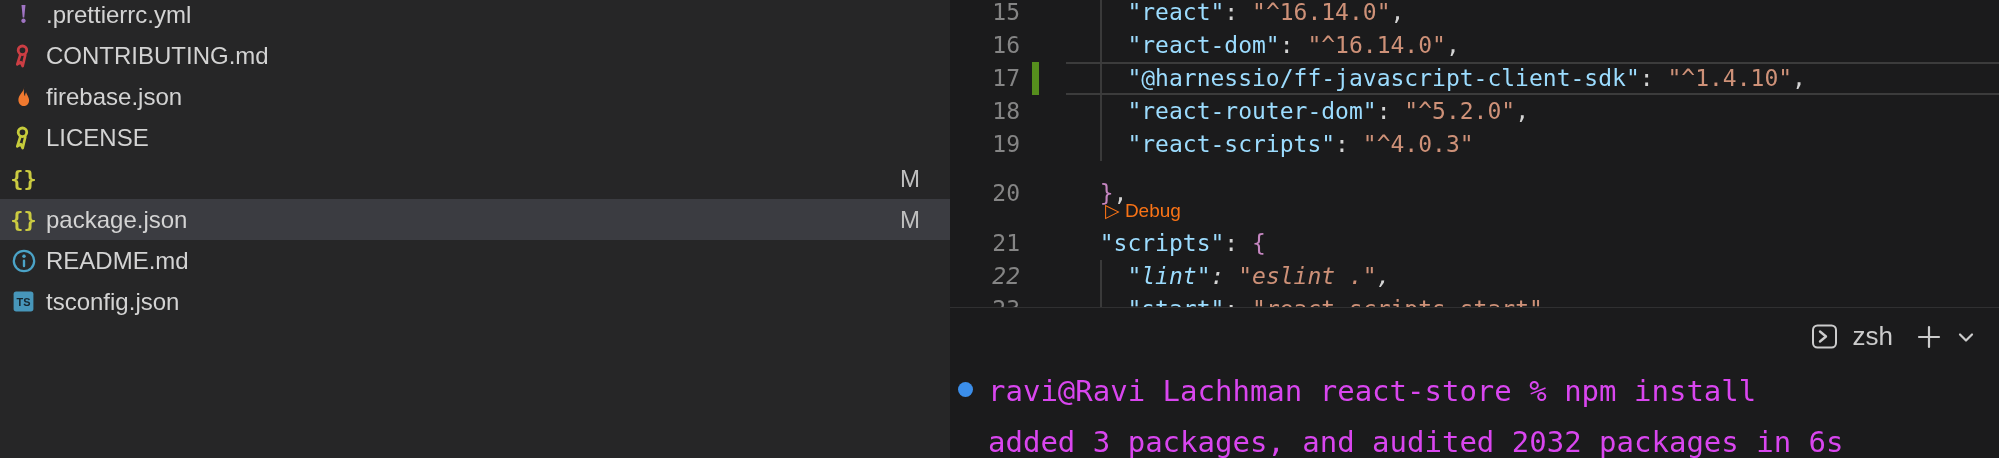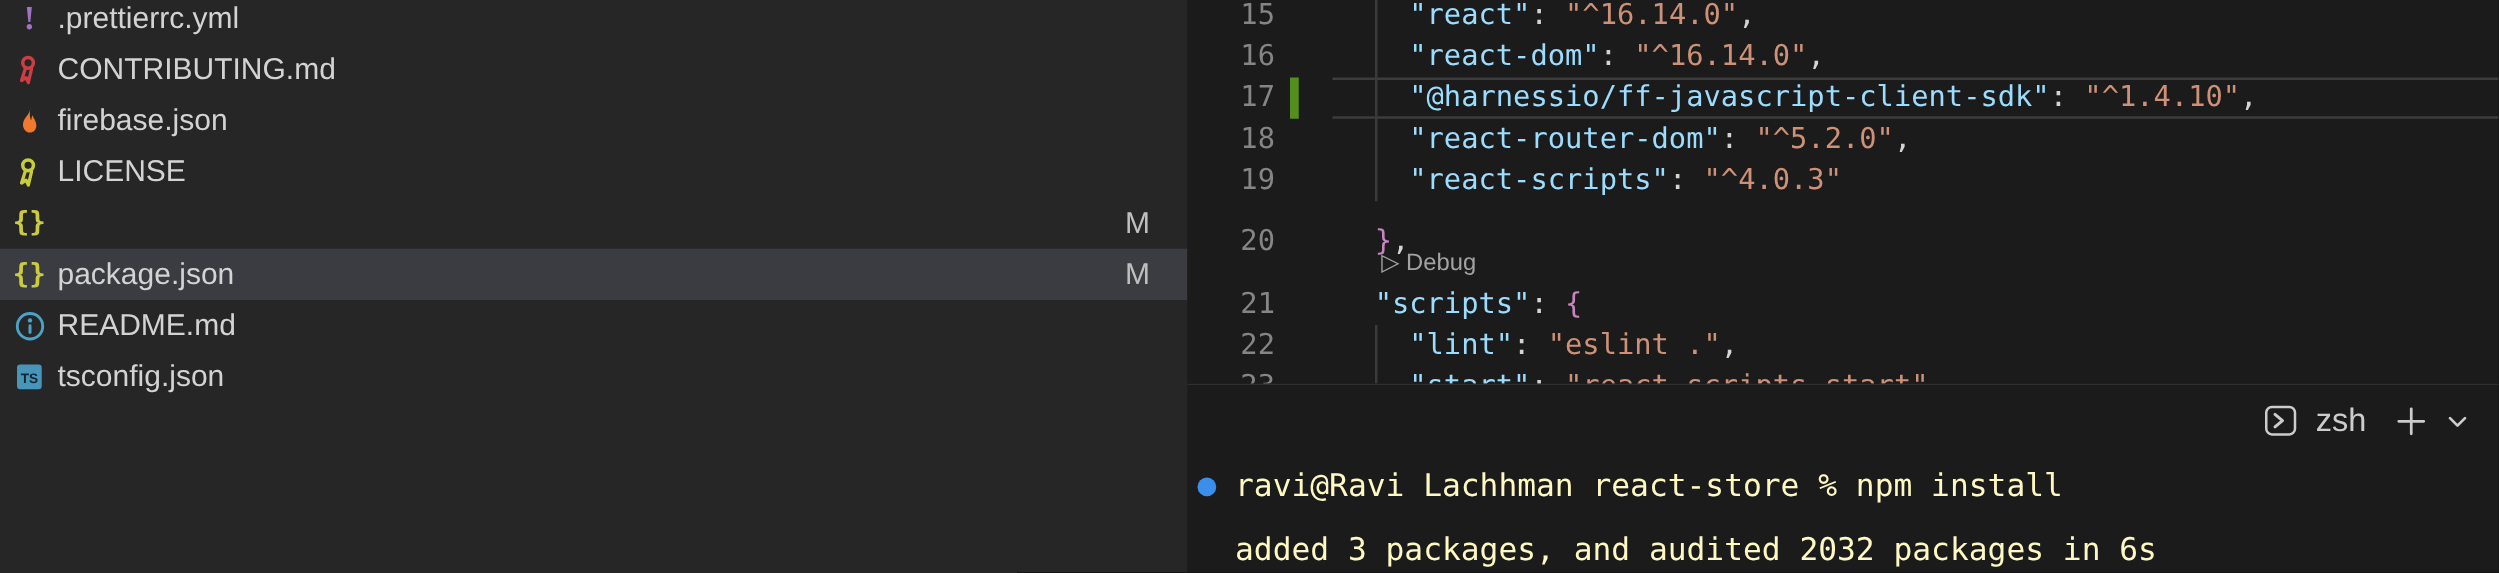--- a/index.html
+++ b/index.html
@@ -19,35 +19,35 @@
   
   .editor{position:absolute;left:950px;top:0;width:1049px;height:307px;background:#1b1b1c;overflow:hidden;font-family:"DejaVu Sans Mono",monospace;}
   .indent-guide{position:absolute;width:2px;background:#3a3a3a;left:150px;}
   .guide-1{top:0;height:161px;}
   .guide-2{top:260px;height:47px;}
   .current-line-box{position:absolute;left:116px;right:0;height:33px;border-top:2px solid #3c3c3c;border-bottom:2px solid #3c3c3c;box-sizing:border-box;}
   .code-line{position:absolute;left:0;right:0;height:33px;line-height:33px;font-size:23px;}
   .gutter-num{position:absolute;left:0;width:70px;text-align:right;color:#858585;}
   .added-bar{position:absolute;left:82px;top:0;width:7px;height:33px;}
   .code-text{position:absolute;left:122px;white-space:pre;}
-  .codelens{position:absolute;left:155px;font-family:"Liberation Sans",sans-serif;font-size:19px;color:#a3a3a3;line-height:33px;cursor:pointer;}
+  .codelens{position:absolute;left:155px;font-family:"Liberation Sans",sans-serif;font-size:19px;color:#f97316;line-height:33px;cursor:pointer;}
   .tok-key{color:#9cdcfe;}
   .tok-string{color:#ce9178;}
   .tok-punct{color:#d4d4d4;}
   .tok-brace{color:#c586c0;}
 
   
   .panel{position:absolute;left:950px;top:307px;width:1049px;height:151px;background:#1b1b1c;border-top:1px solid #303031;box-sizing:border-box;}
   .tabs{position:absolute;left:36px;top:0;height:52px;display:flex;align-items:center;gap:46px;}
   .tab{position:relative;font-size:22px;color:#9b9b9b;letter-spacing:.3px;white-space:nowrap;cursor:pointer;}
   .tab.active{color:#e7e7e7;}
   .tab.active::after{content:"";position:absolute;left:0;right:0;bottom:-11px;height:3px;background:#e7e7e7;}
   .panel-controls{position:absolute;right:24px;top:13px;display:flex;align-items:center;gap:15px;color:#cccccc;}
   .shell-label{font-size:26px;color:#cccccc;}
-  .term-line{position:absolute;left:38px;font-family:"DejaVu Sans Mono",monospace;font-size:25px;color:#fef9c3;white-space:pre;}
+  .term-line{position:absolute;left:38px;font-family:"DejaVu Sans Mono",monospace;font-size:29px;color:#d946ef;white-space:pre;}
   .term-dot{position:absolute;left:8px;top:74px;width:15px;height:15px;border-radius:50%;}
 </style>
 </head>
 <body>
 
 <div class="app">
 
   <aside class="explorer">
     <div class="file-list" id="file-list">
         <div class="file-row">
@@ -145,21 +145,21 @@
         </div>
         <div class="code-line" style="top: 177px;">
           <div class="gutter-num">20</div>
           <div class="code-text">  <span class="tok-brace">}</span><span class="tok-punct">,</span></div>
         </div>
         <div class="codelens" style="top: 194px;">▷ Debug</div>
         <div class="code-line" style="top: 227px;">
           <div class="gutter-num">21</div>
           <div class="code-text">  <span class="tok-key">"scripts"</span><span class="tok-punct">: </span><span class="tok-brace">{</span></div>
         </div>
-        <div class="code-line" style="top: 260px;">
+        <div class="code-line" style="top: 260px; font-style: italic;">
           <div class="gutter-num">22</div>
           <div class="code-text">    <span class="tok-key">"lint"</span><span class="tok-punct">: </span><span class="tok-string">"eslint ."</span><span class="tok-punct">,</span></div>
         </div>
         <div class="code-line" style="top: 293px;">
           <div class="gutter-num">23</div>
           <div class="code-text">    <span class="tok-key">"start"</span><span class="tok-punct">: </span><span class="tok-string">"react-scripts start"</span></div>
         </div>
       </div>
   </main>
 

